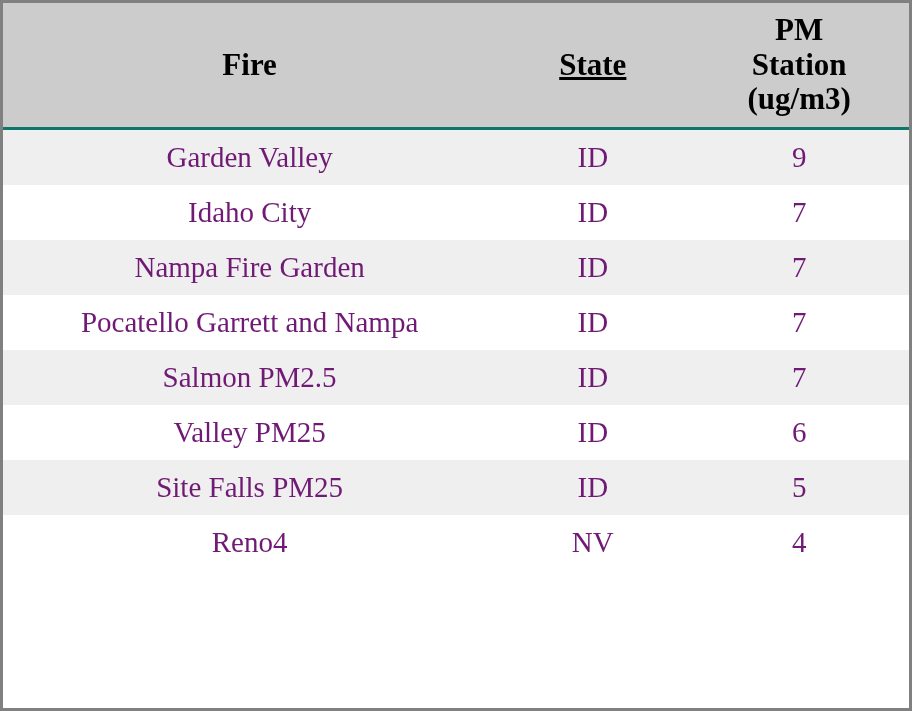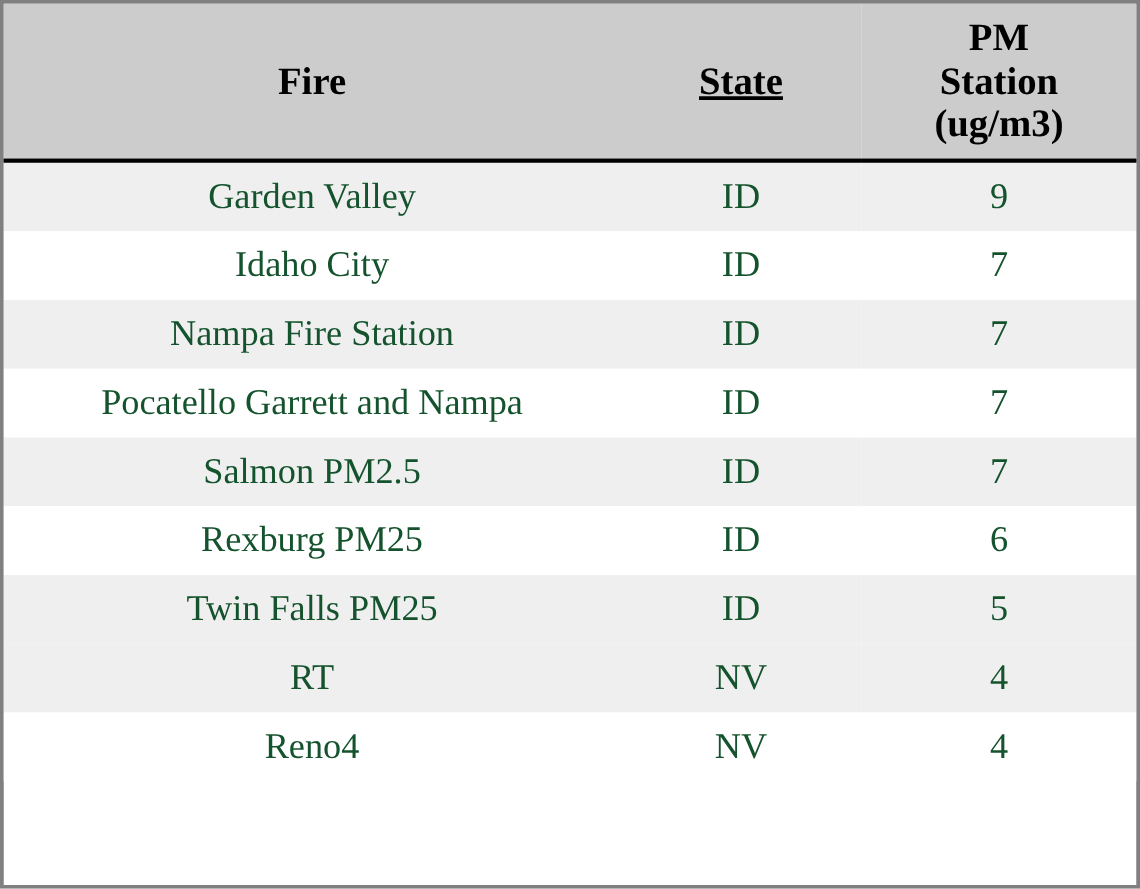--- a/index.html
+++ b/index.html
@@ -26,31 +26,31 @@
     table-layout: fixed;
   }
   table.data-table thead th {
     background: #cccccc;
     color: #000000;
     font-weight: bold;
     font-size: 31px;
     line-height: 1.12;
     text-align: center;
     padding: 10px 4px;
-    border-bottom: 3px solid #000000;
+    border-bottom: 3px solid #0f766e;
     vertical-align: middle;
     font-family: "Liberation Serif", "DejaVu Serif", serif;
   }
   table.data-table thead th.col-site { width: 55%; }
   table.data-table thead th.col-state { width: 21%; text-decoration: underline; }
   table.data-table thead th.col-value { width: 24%; }
 
   table.data-table tbody td {
     font-size: 29px;
-    color: #14532d;
+    color: #701a75;
     text-align: center;
     padding: 11px 4px;
     border: none;
     vertical-align: middle;
     font-family: "Liberation Serif", "DejaVu Serif", serif;
   }
   table.data-table tbody tr.row-odd td {
     background: #efefef;
   }
   table.data-table tbody tr.row-even td {
@@ -82,48 +82,43 @@
           <td>Garden Valley</td>
           <td>ID</td>
           <td>9</td>
         </tr>
         <tr class="row-even">
           <td>Idaho City</td>
           <td>ID</td>
           <td>7</td>
         </tr>
         <tr class="row-odd">
-          <td>Nampa Fire Station</td>
+          <td>Nampa Fire Garden</td>
           <td>ID</td>
           <td>7</td>
         </tr>
         <tr class="row-even">
           <td>Pocatello Garrett and Nampa</td>
           <td>ID</td>
           <td>7</td>
         </tr>
         <tr class="row-odd">
           <td>Salmon PM2.5</td>
           <td>ID</td>
           <td>7</td>
         </tr>
         <tr class="row-even">
-          <td>Rexburg PM25</td>
+          <td>Valley PM25</td>
           <td>ID</td>
           <td>6</td>
         </tr>
         <tr class="row-odd">
-          <td>Twin Falls PM25</td>
+          <td>Site Falls PM25</td>
           <td>ID</td>
           <td>5</td>
-        </tr>
-        <tr class="row-odd">
-          <td>RT</td>
-          <td>NV</td>
-          <td>4</td>
         </tr>
         <tr class="row-even">
           <td>Reno4</td>
           <td>NV</td>
           <td>4</td>
         </tr>
       </tbody>
   </table>
 </div>
 

